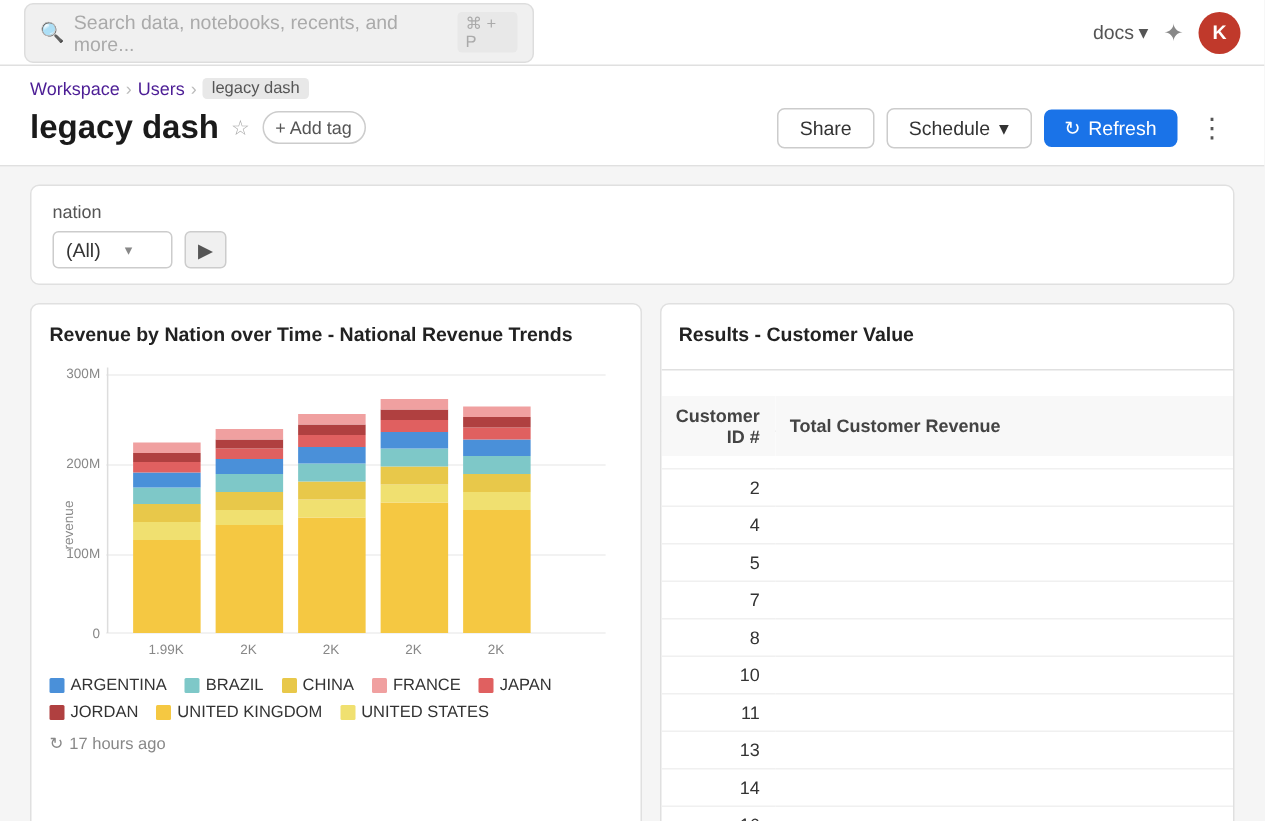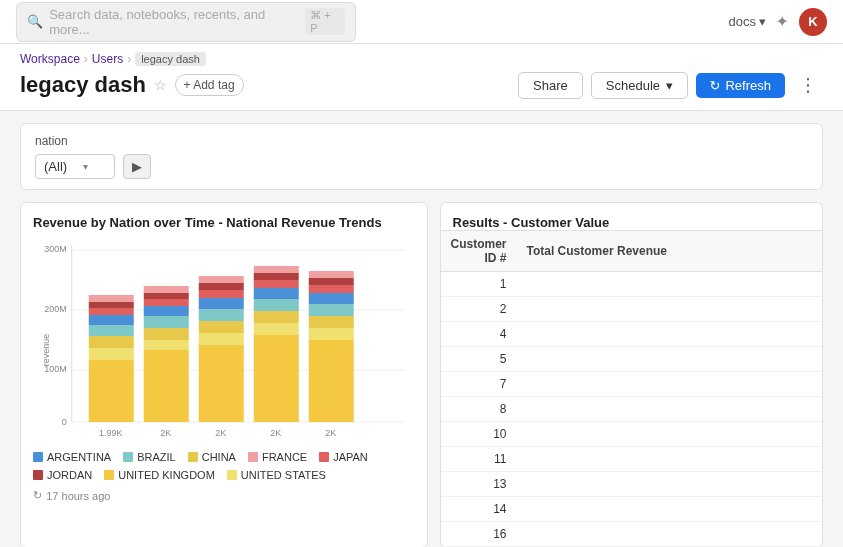--- a/index.html
+++ b/index.html
@@ -56,24 +56,24 @@
     .chart-title { font-size: 13px; font-weight: 600; color: #222; margin-bottom: 10px; }
     .chart-timestamp { font-size: 11px; color: #888; margin-top: 8px; display: flex; align-items: center; gap: 4px; }
 
     
     .legend { display: flex; flex-wrap: wrap; gap: 6px 12px; margin-top: 8px; font-size: 11px; }
     .legend-item { display: flex; align-items: center; gap: 4px; }
     .legend-dot { width: 10px; height: 10px; border-radius: 1px; }
 
     
     .results-section { background: #fff; border: 1px solid #e0e0e0; border-radius: 6px; padding: 0; flex: 1; min-width: 0; overflow: hidden; }
-    .results-title { font-size: 13px; font-weight: 600; color: #222; padding: 12px 12px 0; border-bottom: 1px solid #e0e0e0; }
+    .results-title { font-size: 13px; font-weight: 600; color: #222; padding: 12px 12px 16px; border-bottom: 1px solid #e0e0e0; }
     .table-container { overflow-y: auto; max-height: 340px; }
     table { width: 100%; border-collapse: collapse; font-size: 12px; }
-    th { background: #f8f8f8; border-bottom: 1px solid #e0e0e0; padding: 6px 10px; text-align: left; font-weight: 600; color: #444; position: sticky; top: 0; }
+    th { background: #f8f8f8; border-bottom: 1px solid #e0e0e0; padding: 6px 10px; text-align: left; font-weight: 600; color: #444; position: sticky; top: 17px; }
     td { padding: 5px 10px; border-bottom: 1px solid #f0f0f0; color: #333; white-space: nowrap; overflow: hidden; text-overflow: ellipsis; max-width: 200px; }
     .col-id { text-align: right; width: 50px; }
 
     
     .chart-svg { width: 100%; height: 200px; }
   </style>
 </head>
 <body>
 
 <div class="top-bar">

